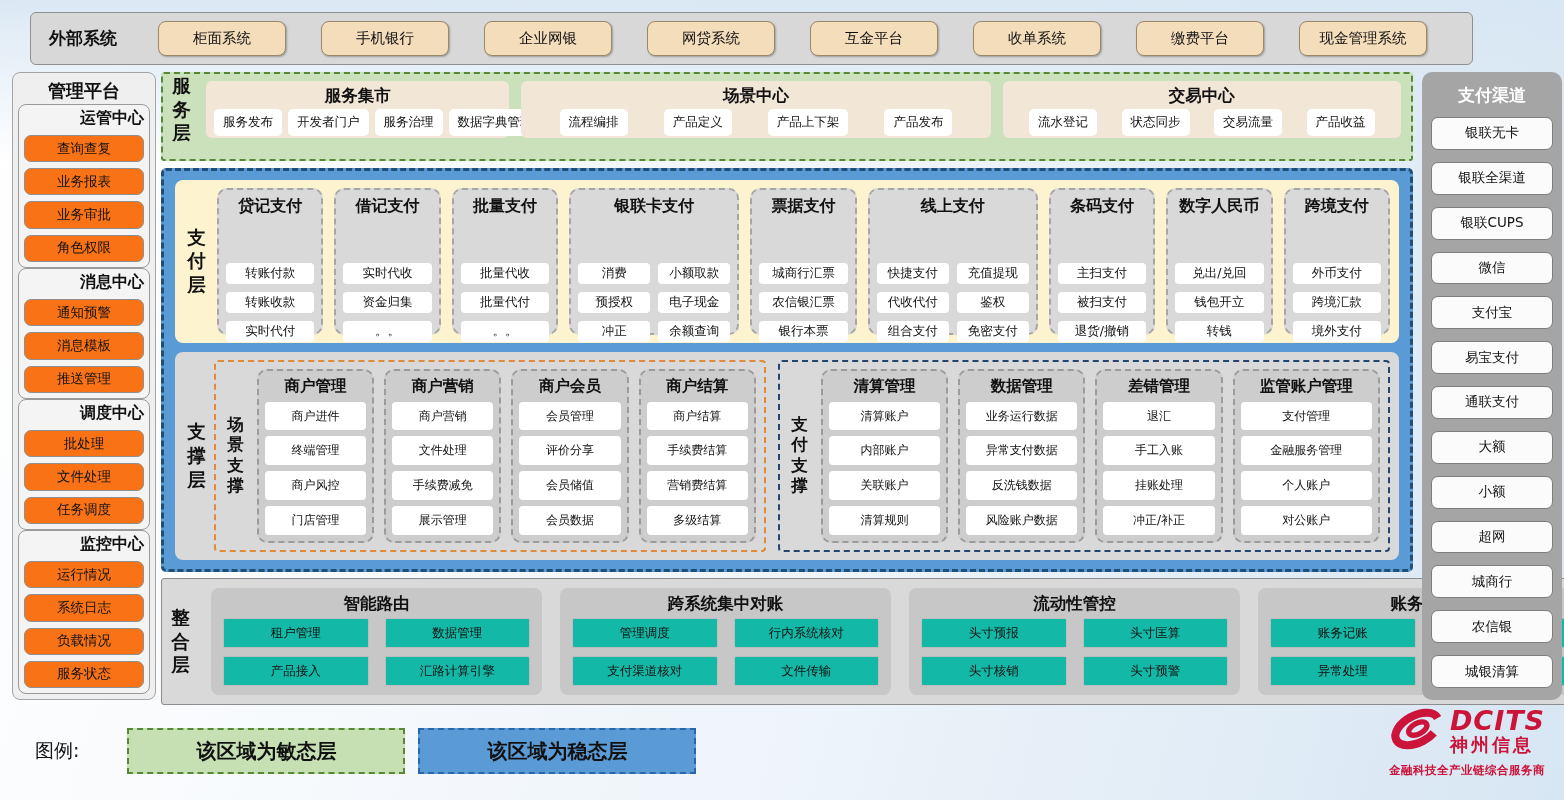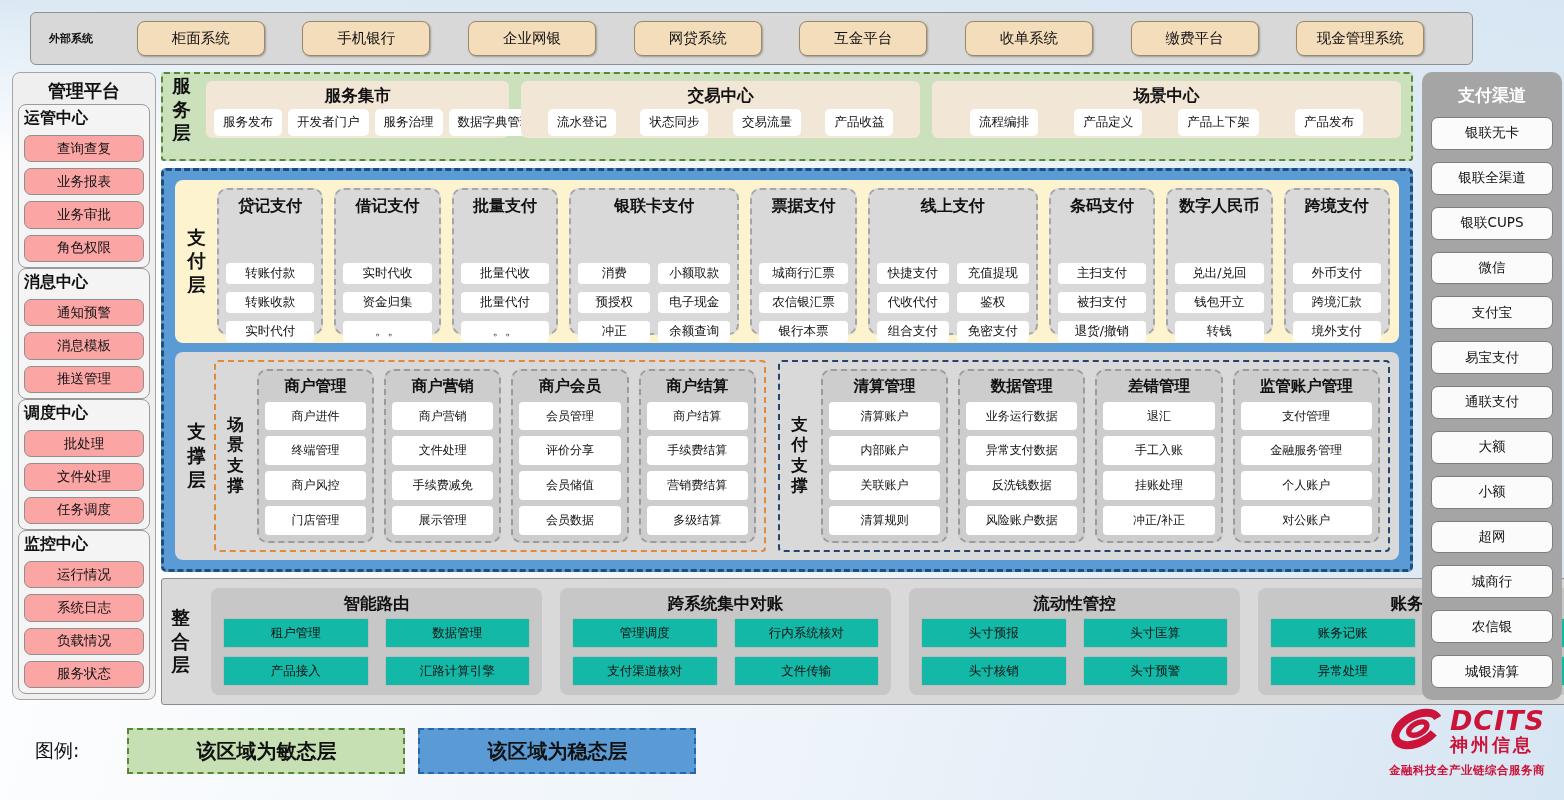--- a/index.html
+++ b/index.html
@@ -9,36 +9,36 @@
     color:#111;
     background:linear-gradient(105deg,#ffffff 0%,#eef4fa 55%,#d7e6f3 100%);
   }
   .page { position:relative; width:1564px; height:800px;
     background:linear-gradient(to bottom, rgba(215,230,243,.9) 0, rgba(255,255,255,0) 160px); }
 
   
   .external-bar { position:absolute; left:30px; top:12px; width:1443px; height:53px;
     background:#d8d8d8; border:1px solid #8f8f8f; border-radius:6px;
     display:flex; align-items:center; padding:0 10px; }
-  .ext-label { font-size:11px; font-weight:bold; margin:0 6px 0 8px; white-space:nowrap; }
+  .ext-label { font-size:17px; font-weight:bold; margin:0 6px 0 8px; white-space:nowrap; }
   .ext-items { flex:1; display:flex; justify-content:space-evenly; align-items:center; }
   .ext-chip { width:128px; padding:7px 0; background:#f4ddbb; border:1px solid #9a8867;
     border-radius:8px; text-align:center; font-size:14.5px; box-shadow:1px 1px 2px rgba(0,0,0,.28); }
 
   
   .left-sidebar { position:absolute; left:12px; top:72px; width:144px; height:628px;
     background:#efefef; border:1px solid #a5a5a5; border-radius:8px;
     padding:3px 5px 5px; display:flex; flex-direction:column; }
   .sb-title { font-size:18px; font-weight:bold; text-align:center; padding:3px 0 1px; }
   .sb-group { border:1px solid #9a9a9a; border-radius:8px; background:#f4f4f4;
     padding:3px 5px 5px; display:flex; flex-direction:column; gap:6px; min-height:0; }
   .sb-group.g4 { flex:4.7; } .sb-group.g3 { flex:3.7; }
-  .sb-gtitle { font-size:16px; font-weight:bold; text-align:left; }
+  .sb-gtitle { font-size:16px; font-weight:bold; text-align:right; }
   .sb-items { flex:1; display:flex; flex-direction:column; gap:6px; min-height:0; }
-  .sb-btn { flex:1; background:#fca5a5; border:1px solid #8f8f8f; border-radius:7px;
+  .sb-btn { flex:1; background:#f97316; border:1px solid #8f8f8f; border-radius:7px;
     font-size:13.5px; display:flex; align-items:center; justify-content:center; }
 
   
   .vwrap { display:flex; align-items:center; justify-content:center; padding:0 2px; }
   .vtext { width:21px; word-break:break-all; line-height:1.28; font-weight:bold;
     font-size:18.5px; text-align:center; }
   .vtext.small { width:19px; font-size:16.5px; line-height:1.24; }
 
   
   .service-layer { position:absolute; left:161px; top:72px; width:1252px; height:89px;
@@ -185,36 +185,36 @@
     </div>
     <div class="svc-panel p1">
       <div class="svc-title">服务集市</div>
       <div class="svc-items">
           <div class="svc-box">服务发布</div>
           <div class="svc-box">开发者门户</div>
           <div class="svc-box">服务治理</div>
           <div class="svc-box">数据字典管理</div>
         </div>
     </div>
+    <div class="svc-panel p2">
+      <div class="svc-title">场景中心</div>
+      <div class="svc-items">
+          <div class="svc-box">流程编排</div>
+          <div class="svc-box">产品定义</div>
+          <div class="svc-box">产品上下架</div>
+          <div class="svc-box">产品发布</div>
+        </div>
+    </div>
     <div class="svc-panel p3">
       <div class="svc-title">交易中心</div>
       <div class="svc-items">
           <div class="svc-box">流水登记</div>
           <div class="svc-box">状态同步</div>
           <div class="svc-box">交易流量</div>
           <div class="svc-box">产品收益</div>
-        </div>
-    </div>
-    <div class="svc-panel p2">
-      <div class="svc-title">场景中心</div>
-      <div class="svc-items">
-          <div class="svc-box">流程编排</div>
-          <div class="svc-box">产品定义</div>
-          <div class="svc-box">产品上下架</div>
-          <div class="svc-box">产品发布</div>
         </div>
     </div>
   </div>
 
   <div class="stable">
 
     <div class="payment-layer">
       <div class="vwrap">
         <div class="vtext">支付层</div>
       </div>

